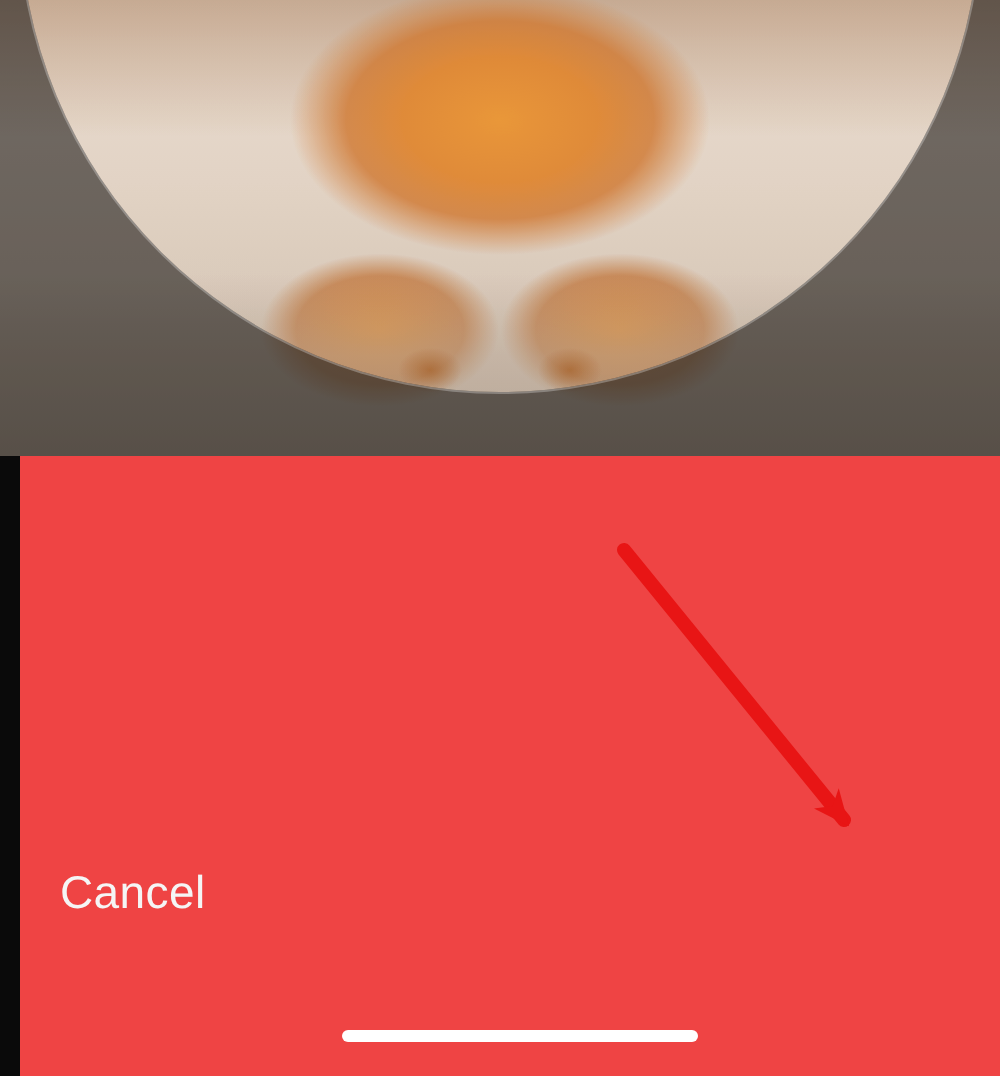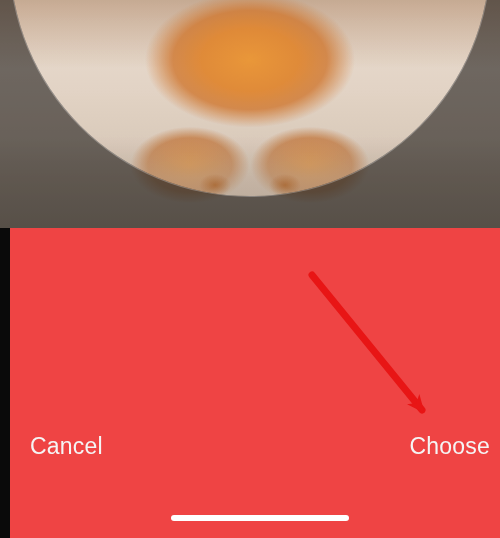--- a/index.html
+++ b/index.html
@@ -140,21 +140,20 @@
   <div class="photo-bg"></div>
   <div class="dim-overlay"></div>
   <div class="crop-circle">
     <div class="crop-circle-photo"></div>
   </div>
 </div>
 
 <div class="controls">
   <div class="button-row">
     <button class="action-button">Cancel</button>
-    <button class="action-button">Choose</button>
   </div>
   <div class="home-indicator"></div>
 </div>
 
 <svg class="annotation-arrow" viewBox="0 0 160 175">
   <defs>
     <marker id="ah" markerWidth="18" markerHeight="16" refX="14" refY="8" orient="auto" markerUnits="userSpaceOnUse">
       <polygon points="0,0 18,8 0,16 5,8" fill="#e81515"></polygon>
     </marker>
   </defs>

